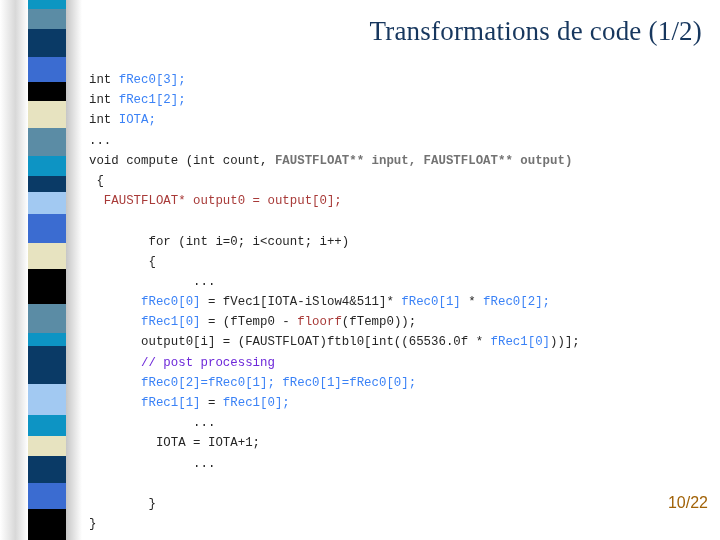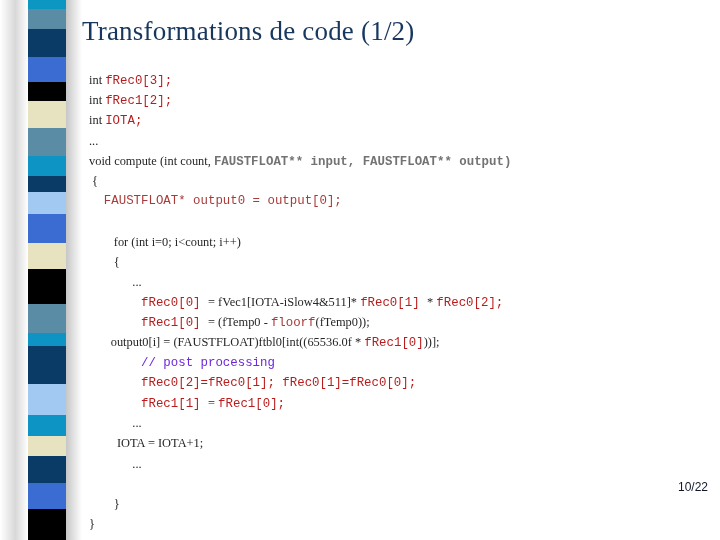--- a/index.html
+++ b/index.html
@@ -46,21 +46,21 @@
   .stripe {
     width: 100%;
   }
 
   
   #slide-title {
     position: absolute;
     left: 82px;
     top: 16px;
     width: 620px;
-    text-align: left;
+    text-align: right;
     font-family: "Liberation Serif", serif;
     font-size: 27px;
     color: #17375E;
     letter-spacing: 0.2px;
     white-space: nowrap;
   }
 
   
   #code-block {
     position: absolute;
@@ -70,34 +70,34 @@
     font-family: "Liberation Mono", "DejaVu Sans Mono", monospace;
     font-size: 12.4px;
     line-height: 20.2px;
     white-space: pre;
     color: #262626;
   }
   .code-line {
     white-space: pre;
     height: 20.2px;
   }
-  .tok-plain  { color: #262626; font-family: Liberation Serif, serif; }
-  .tok-blue   { color: #b91c1c; }
+  .tok-plain  { color: #262626; }
+  .tok-blue   { color: #3b82f6; }
   .tok-red    { color: #737373; font-weight: bold; }
   .tok-red2   { color: #A83A38; }
   .tok-green  { color: #6d28d9; }
 
   
   #page-number {
     position: absolute;
     right: 12px;
-    top: 480px;
+    top: 494px;
     font-family: "Liberation Sans", sans-serif;
-    font-size: 12px;
-    color: #0f172a;
+    font-size: 16px;
+    color: #a16207;
   }
 </style>
 </head>
 <body>
 
 <div id="stripe-column">
   <div class="shadow-l"></div>
   <div class="shadow-r"></div>
   <div class="stripe-stack" id="stripe-stack">
       <div class="stripe" style="background: rgb(12, 150, 194); height: 9.15px;"></div>

